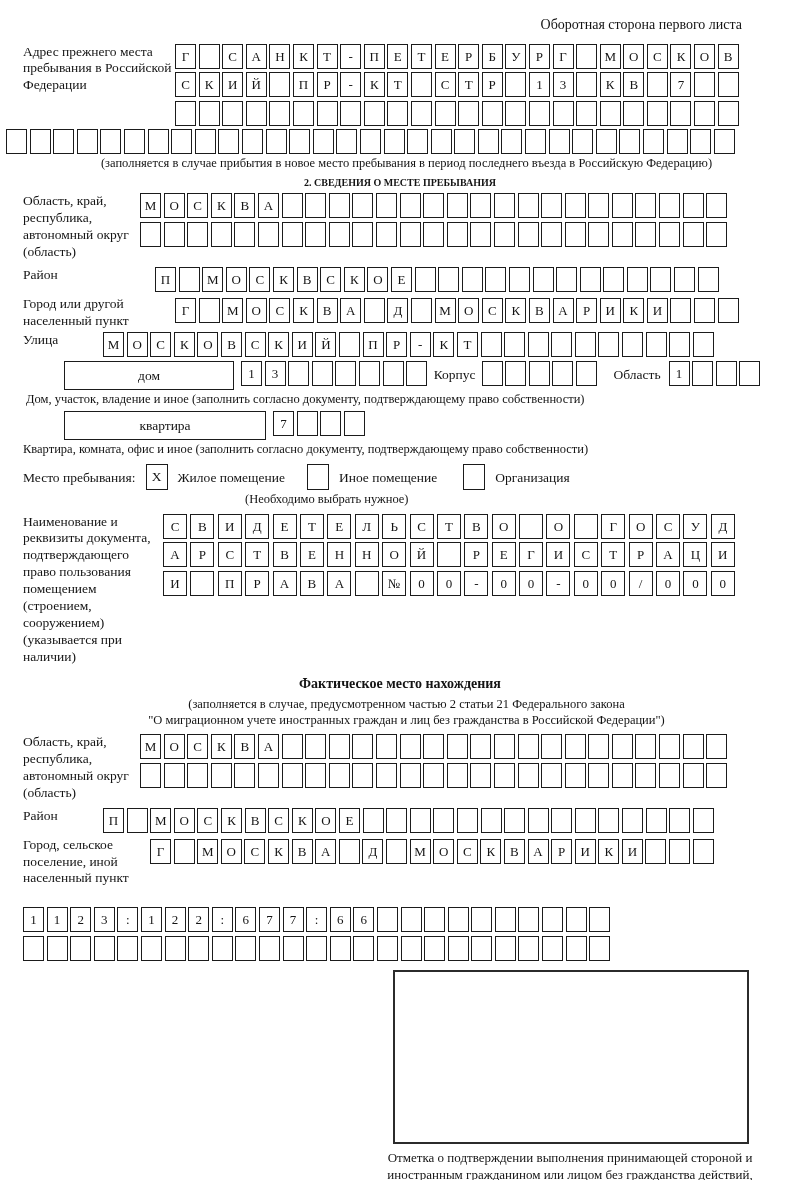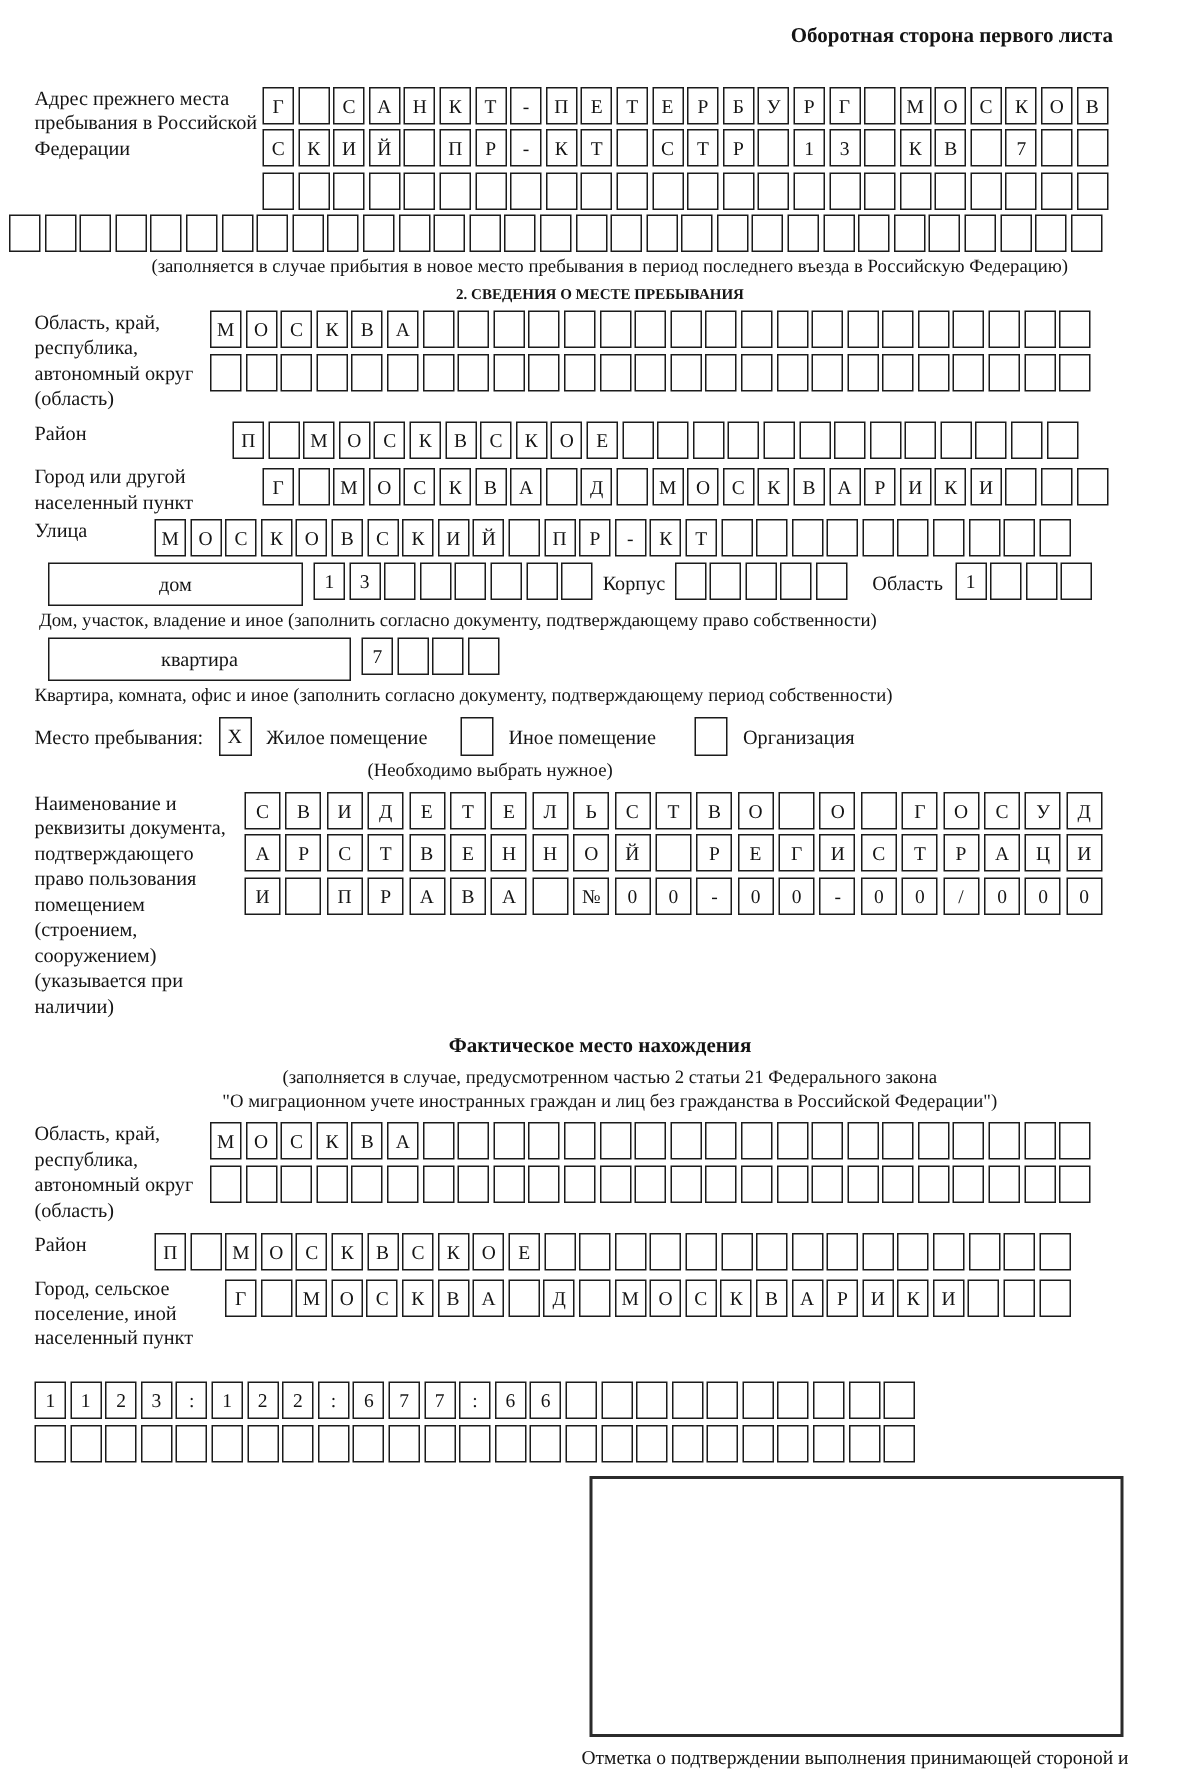--- a/index.html
+++ b/index.html
@@ -2,51 +2,51 @@
 <html><head>
 <meta charset="utf-8">
 <style>
   html,body{margin:0;padding:0;background:#fff;}
   .page{
     width:800px;height:1180px;position:relative;box-sizing:border-box;
     background:#fff;color:#141414;
     font-family:"Liberation Serif","DejaVu Serif",serif;
     font-size:13.5px;line-height:1.25;overflow:hidden;
   }
-  .hdr-note{ text-align:right;padding:16px 58px 0 0;font-size:14px;font-weight:bold;}
+  .hdr-note{ text-align:right;padding:16px 58px 0 0;font-size:14px;}
   .row-flex{display:flex;margin-left:23px;align-items:flex-start;}
   .lbl{flex:none;}
   .cells{display:flex;flex:none;}
   .cell{
     flex:none;width:19px;height:23px;margin-right:2.6px;
     border:1.6px solid #1b1b1b;text-align:center;
     font-size:13px;line-height:23px;background:#fff;
   }
   .cells-lg .cell{width:22px;margin-right:3.4px;}
   .grid-rows .cells{margin-bottom:3.6px;}
   .note{font-size:12.5px;}
   .center{text-align:center;margin-left:13px;}
   .sec-title{font-weight:bold;font-size:10px;text-align:center;margin:5px 0 4px 0;}
   .widebox{
     flex:none;border:1.6px solid #1b1b1b;height:27px;line-height:27px;
-    text-align:center;background:#fff;
+    text-align:center;background:#fff;margin-left:32px;
   }
   .chk{
     flex:none;width:20px;height:24px;border:1.6px solid #1b1b1b;
     text-align:center;font-size:13.5px;line-height:24px;margin:0 10px;
   }
   .inline-lbl{flex:none;line-height:28px;}
   .stamp-box{
     margin:6px 0 0 393px;width:352px;height:170px;
     border:2px solid #2b2b2b;background:#fff;
   }
   .stamp-caption{
     margin:6px 0 0 360px;width:420px;text-align:center;font-size:13px;
   }
-  .mt2{margin-top:2px;} .mt4{margin-top:4px;} .mt6{margin-top:6px;} .mt10{margin-top:24px;}
+  .mt2{margin-top:2px;} .mt4{margin-top:4px;} .mt6{margin-top:6px;} .mt10{margin-top:10px;}
 </style>
 </head>
 <body>
 
 <div class="page">
 
   <div class="hdr-note">Оборотная сторона первого листа</div>
 
   <div class="row-flex mt10">
     <div class="lbl" style="width:152px;">Адрес прежнего места пребывания в Российской Федерации</div>
@@ -353,21 +353,21 @@
 
   <div class="row-flex mt4" style="margin-left:32px;">
     <div class="widebox" style="width:200px;margin-right:7px;">квартира</div>
     <div class="cells">
         <span class="cell">7</span>
         <span class="cell">&nbsp;</span>
         <span class="cell">&nbsp;</span>
         <span class="cell">&nbsp;</span>
       </div>
   </div>
-  <div class="note mt2" style="margin-left:23px;">Квартира, комната, офис и иное (заполнить согласно документу, подтверждающему период собственности)</div>
+  <div class="note mt2" style="margin-left:23px;">Квартира, комната, офис и иное (заполнить согласно документу, подтверждающему право собственности)</div>
 
   <div class="row-flex mt6">
     <div class="inline-lbl">Место пребывания:</div>
     <div class="chk">X</div>
     <div class="inline-lbl">Жилое помещение</div>
     <div class="chk" style="margin-left:22px;"></div>
     <div class="inline-lbl">Иное помещение</div>
     <div class="chk" style="margin-left:26px;"></div>
     <div class="inline-lbl">Организация</div>
   </div>

